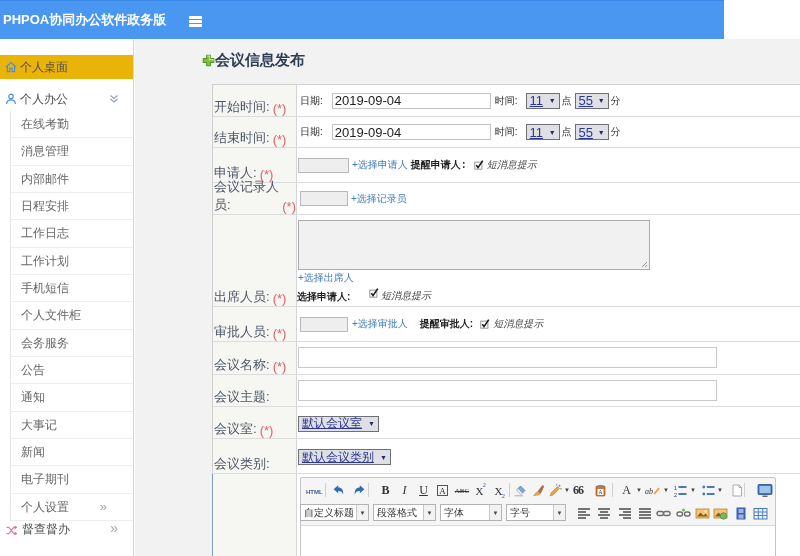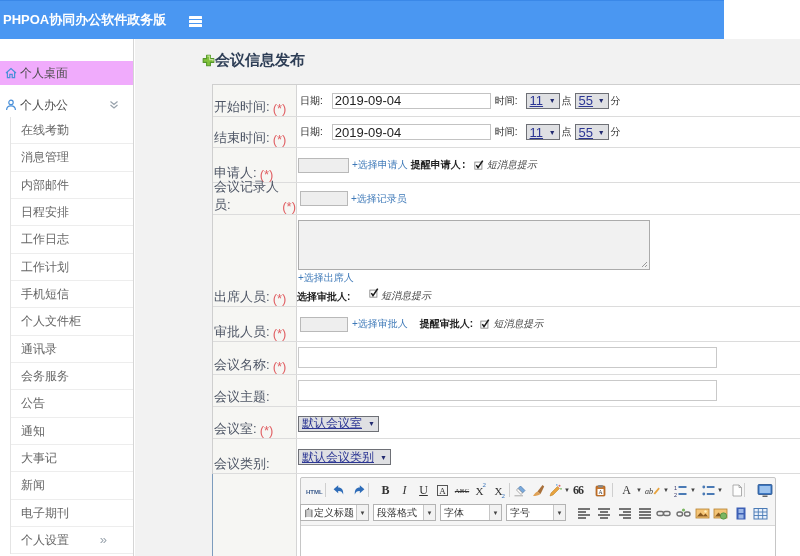--- a/index.html
+++ b/index.html
@@ -11,21 +11,21 @@
 #hdr .logo { position:absolute; left:3px; top:0; line-height:38px; color:#fff; font-size:13px; font-weight:bold; letter-spacing:0; }
 #hdr .burger { position:absolute; left:189px; top:15px; width:13px; height:11px; }
 #hdr .burger i { display:block; height:2.5px; background:#fff; margin-bottom:1.6px; border-radius:0.5px; }
 
 
 #side { position:absolute; left:0; top:39px; width:134px; height:517px; background:#fff; border-right:1px solid #d5d5d5; }
 .sitem { position:relative; height:24px; line-height:24px; font-size:12px; color:#4d4d4d; }
 .sitem .txt { position:absolute; left:20px; top:0; }
 .sitem svg { position:absolute; left:5px; top:6px; }
 .sitem .chev { position:absolute; right:16px; top:0; color:#9aa4ad; font-size:13px; }
-#it-desk { margin-top:22px; background:#f0abfc; }
+#it-desk { margin-top:16px; background:#eab308; }
 #it-office { margin-top:8px; }
 #submenu { margin-left:10px; border-left:1px solid #e4e4e4; }
 #submenu .sub { height:27.33px; line-height:26.33px; border-bottom:1px solid #ededed; font-size:12px; color:#666; padding-left:10px; }
 #submenu .sub .chev2 { float:right; margin-right:26px; color:#9aa4ad; font-size:13px; }
 
 
 #main { position:absolute; left:135px; top:39px; width:665px; height:517px; background:#f2f2f2; overflow:hidden; }
 #title { position:absolute; left:0; top:0; }
 #title svg { position:absolute; left:67px; top:15px; }
 #title .t { position:absolute; left:80px; top:14px; font-size:15px; line-height:13px; font-weight:bold; color:#2e3e56; white-space:nowrap; }
@@ -91,21 +91,20 @@
     </div>
     <div id="submenu">
       <div class="sub">在线考勤</div>
       <div class="sub">消息管理</div>
       <div class="sub">内部邮件</div>
       <div class="sub">日程安排</div>
       <div class="sub">工作日志</div>
       <div class="sub">工作计划</div>
       <div class="sub">手机短信</div>
       <div class="sub">个人文件柜</div>
-      <div class="sub">通讯录</div>
       <div class="sub">会务服务</div>
       <div class="sub">公告</div>
       <div class="sub">通知</div>
       <div class="sub">大事记</div>
       <div class="sub">新闻</div>
       <div class="sub">电子期刊</div>
       <div class="sub">个人设置<span class="chev2">»</span></div>
     </div>
     <div class="sitem" style="height:18px;line-height:16px;padding-top:2px;">
       <svg style="top:5px;left:6px;" width="11" height="9" viewBox="0 0 12 10">
@@ -189,21 +188,21 @@
 
       <div class="frow" style="height:92px;">
         <div class="fl">出席人员: <span class="st">(*)</span></div>
         <div class="fc" style="display:block;">
           <div style="position:absolute;left:1px;top:5px;width:352px;height:50px;border:1px solid #ababab;background:#f1f1f1;">
             <svg style="position:absolute;right:1px;bottom:1px;" width="7" height="7" viewBox="0 0 7 7">
                 <path d="M6 1 L1 6 M6 4 L4 6" stroke="#999" stroke-width="1" fill="none"></path>
               </svg>
           </div>
           <span class="lnk" style="position:absolute;left:1px;top:56px;">+选择出席人</span>
-          <span class="bnote" style="position:absolute;left:0px;top:75px;">选择审批人:</span>
+          <span class="bnote" style="position:absolute;left:0px;top:75px;">选择申请人:</span>
           <svg class="cbx" style="position:absolute;left:72px;top:73px;" width="12" height="12" viewBox="0 0 12 12">
               <rect x="1" y="2.5" width="8.5" height="8.5" fill="#fff" stroke="#808080"></rect>
               <path d="M2.8 6.2 L4.8 9.2 L10.5 0.8" fill="none" stroke="#1a1a1a" stroke-width="1.9"></path>
             </svg>
           <span class="gnote" style="position:absolute;left:84px;top:74px;">短消息提示</span>
         </div>
       </div>
 
       <div class="frow" style="height:35px;">
         <div class="fl">审批人员: <span class="st">(*)</span></div>

